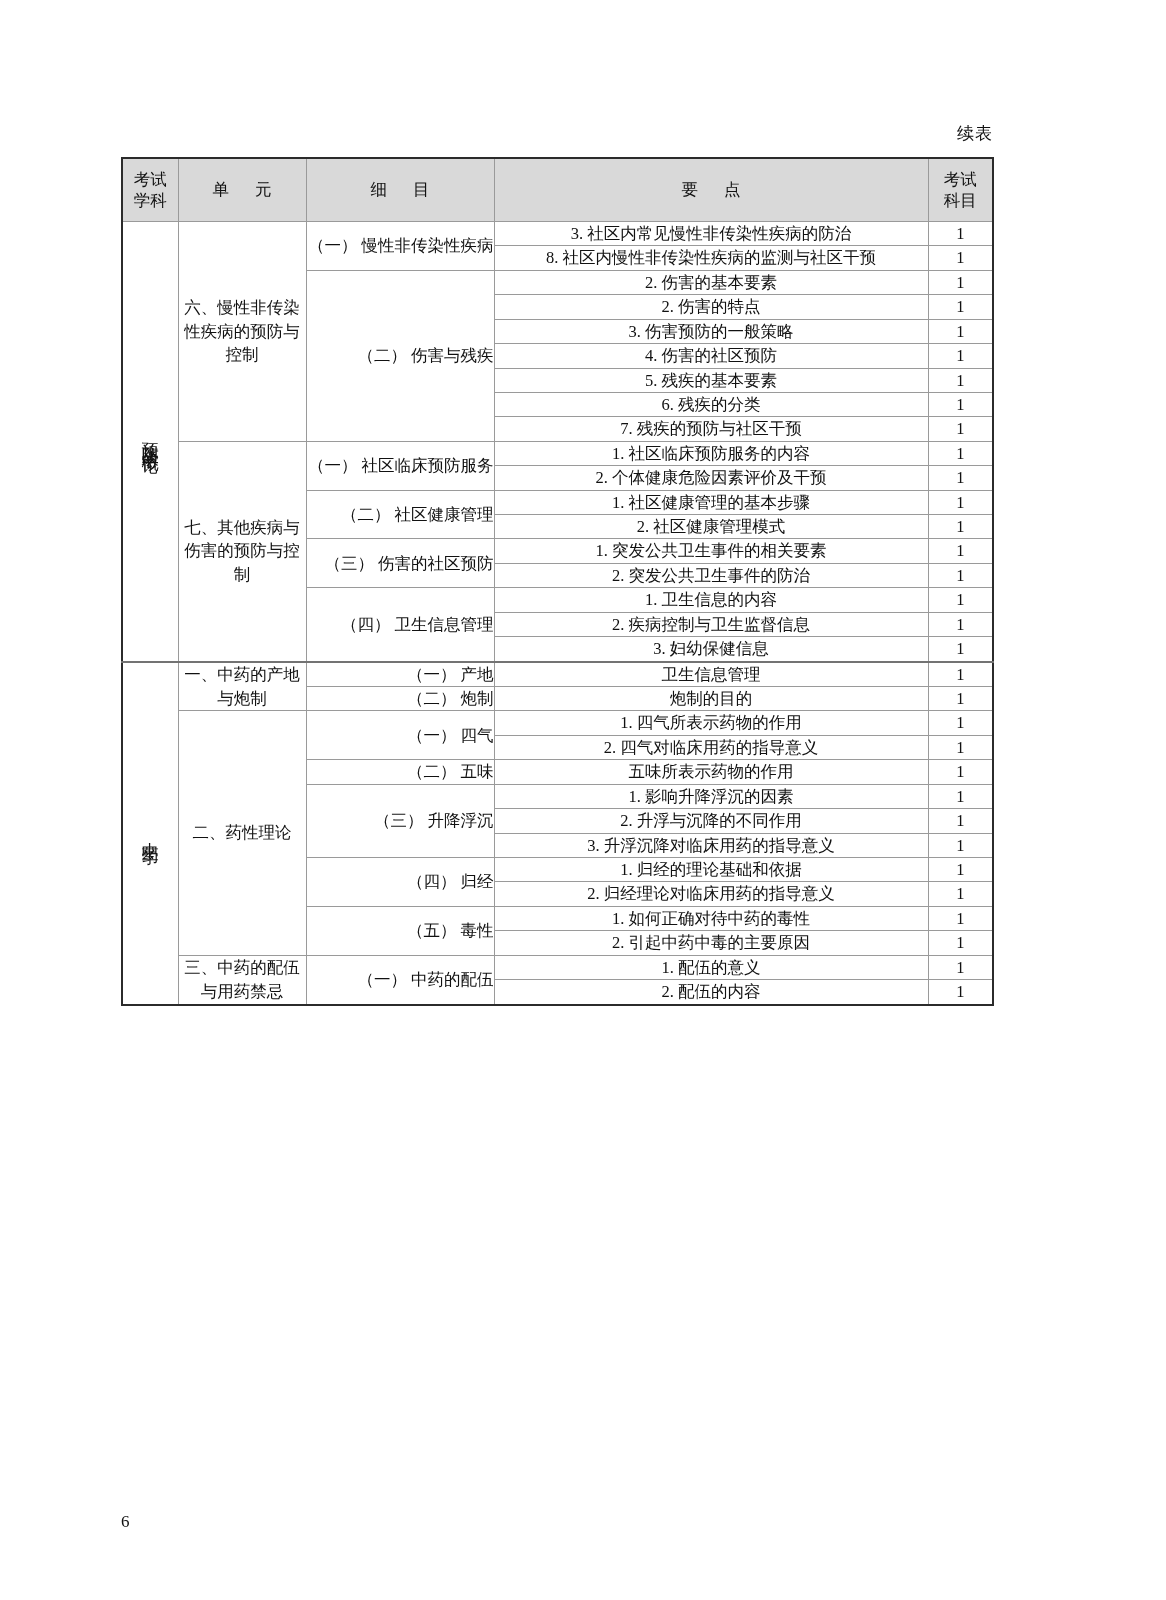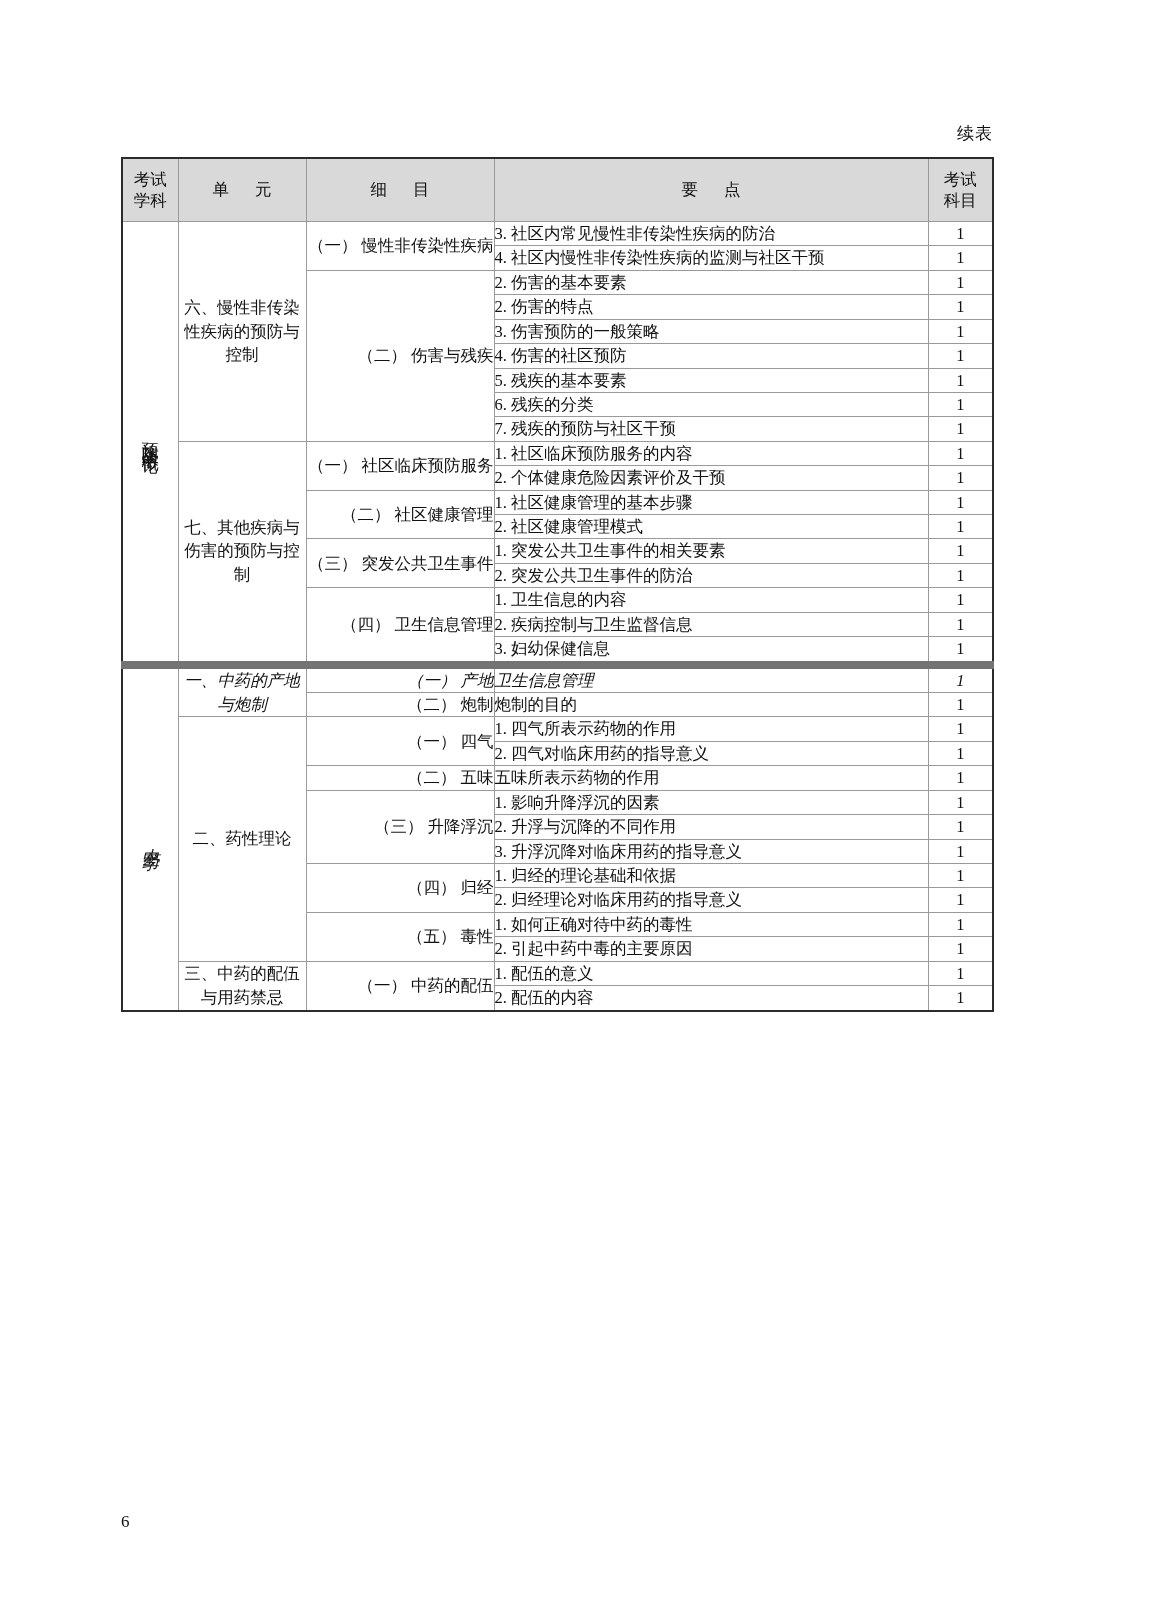--- a/index.html
+++ b/index.html
@@ -82,28 +82,28 @@
   td.unit {
     padding: 6px 9px 6px 11px;
     text-align: center;
   }
   td.detail {
     padding: 6px 8px 6px 12px;
     text-align: right;
   }
   td.points {
     padding: 5px 8px 5px 12px;
-    text-align: left;
+    text-align: center;
   }
   td.score {
     text-align: center;
     font-size: 16px;
     font-family: "Liberation Serif", serif;
   }
-  tr.major-top > td { border-top: 8px solid #737373; font-style: italic; }
+  tr.major-top > td { border-top: 2px solid #737373; }
   td.unit, td.detail { border-right: 1px solid #6f6f6f; }
   td.unit { border-right: 1px solid #5d5d5d; }
   td.detail { border-right: 1px solid #5d5d5d; }
   td.score { border-left: 1px solid #5d5d5d; }
   tbody tr:last-child > td { border-bottom: 2px solid #2b2b2b; font-family: Liberation Serif, serif; }
 
   .pagenum {
     position: absolute;
     left: 121px;
     top: 1512px;
@@ -148,21 +148,21 @@
     </thead>
     <tbody id="tbody">
         <tr>
           <td class="subject" rowspan="18"><span class="vert">预防医学概论</span></td>
           <td class="unit" rowspan="9">六、慢性非传染性疾病的预防与控制</td>
           <td class="detail" rowspan="2">（一） 慢性非传染性疾病</td>
           <td class="points">3. 社区内常见慢性非传染性疾病的防治</td>
           <td class="score">1</td>
         </tr>
         <tr>
-          <td class="points">4. 社区内慢性非传染性疾病的监测与社区干预</td>
+          <td class="points">8. 社区内慢性非传染性疾病的监测与社区干预</td>
           <td class="score">1</td>
         </tr>
         <tr>
           <td class="detail" rowspan="7">（二） 伤害与残疾</td>
           <td class="points">2. 伤害的基本要素</td>
           <td class="score">1</td>
         </tr>
         <tr>
           <td class="points">2. 伤害的特点</td>
           <td class="score">1</td>
@@ -200,21 +200,21 @@
         <tr>
           <td class="detail" rowspan="2">（二） 社区健康管理</td>
           <td class="points">1. 社区健康管理的基本步骤</td>
           <td class="score">1</td>
         </tr>
         <tr>
           <td class="points">2. 社区健康管理模式</td>
           <td class="score">1</td>
         </tr>
         <tr>
-          <td class="detail" rowspan="2">（三） 突发公共卫生事件</td>
+          <td class="detail" rowspan="2">（三） 伤害的社区预防</td>
           <td class="points">1. 突发公共卫生事件的相关要素</td>
           <td class="score">1</td>
         </tr>
         <tr>
           <td class="points">2. 突发公共卫生事件的防治</td>
           <td class="score">1</td>
         </tr>
         <tr>
           <td class="detail" rowspan="3">（四） 卫生信息管理</td>
           <td class="points">1. 卫生信息的内容</td>

